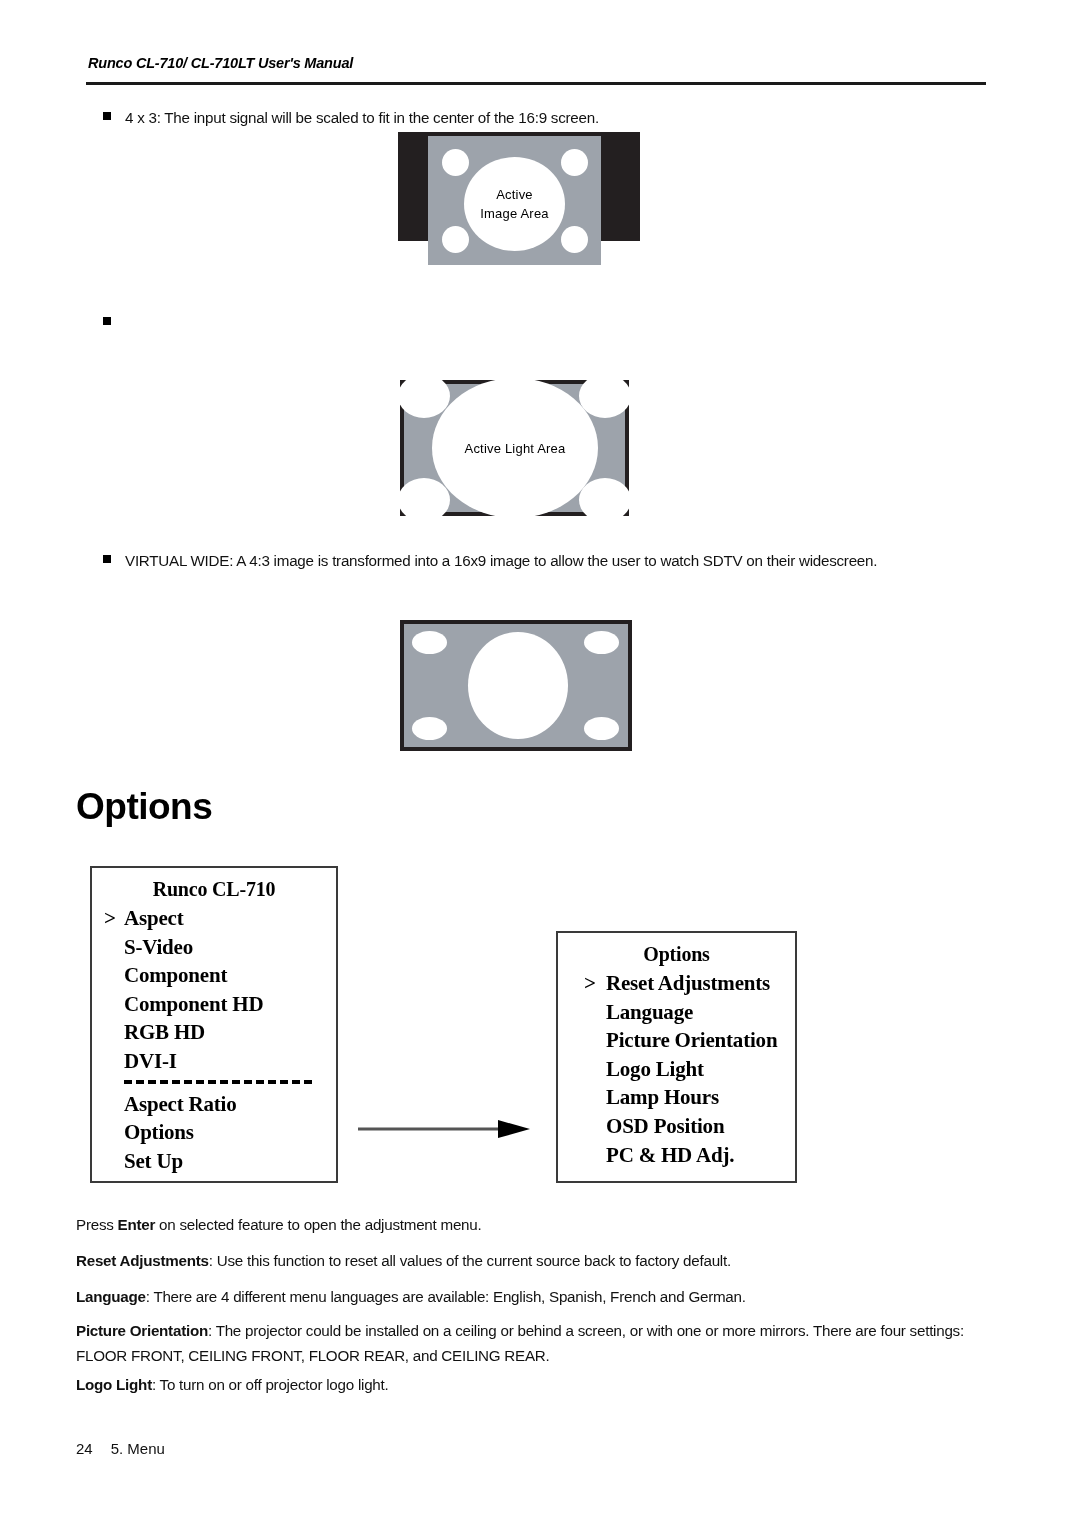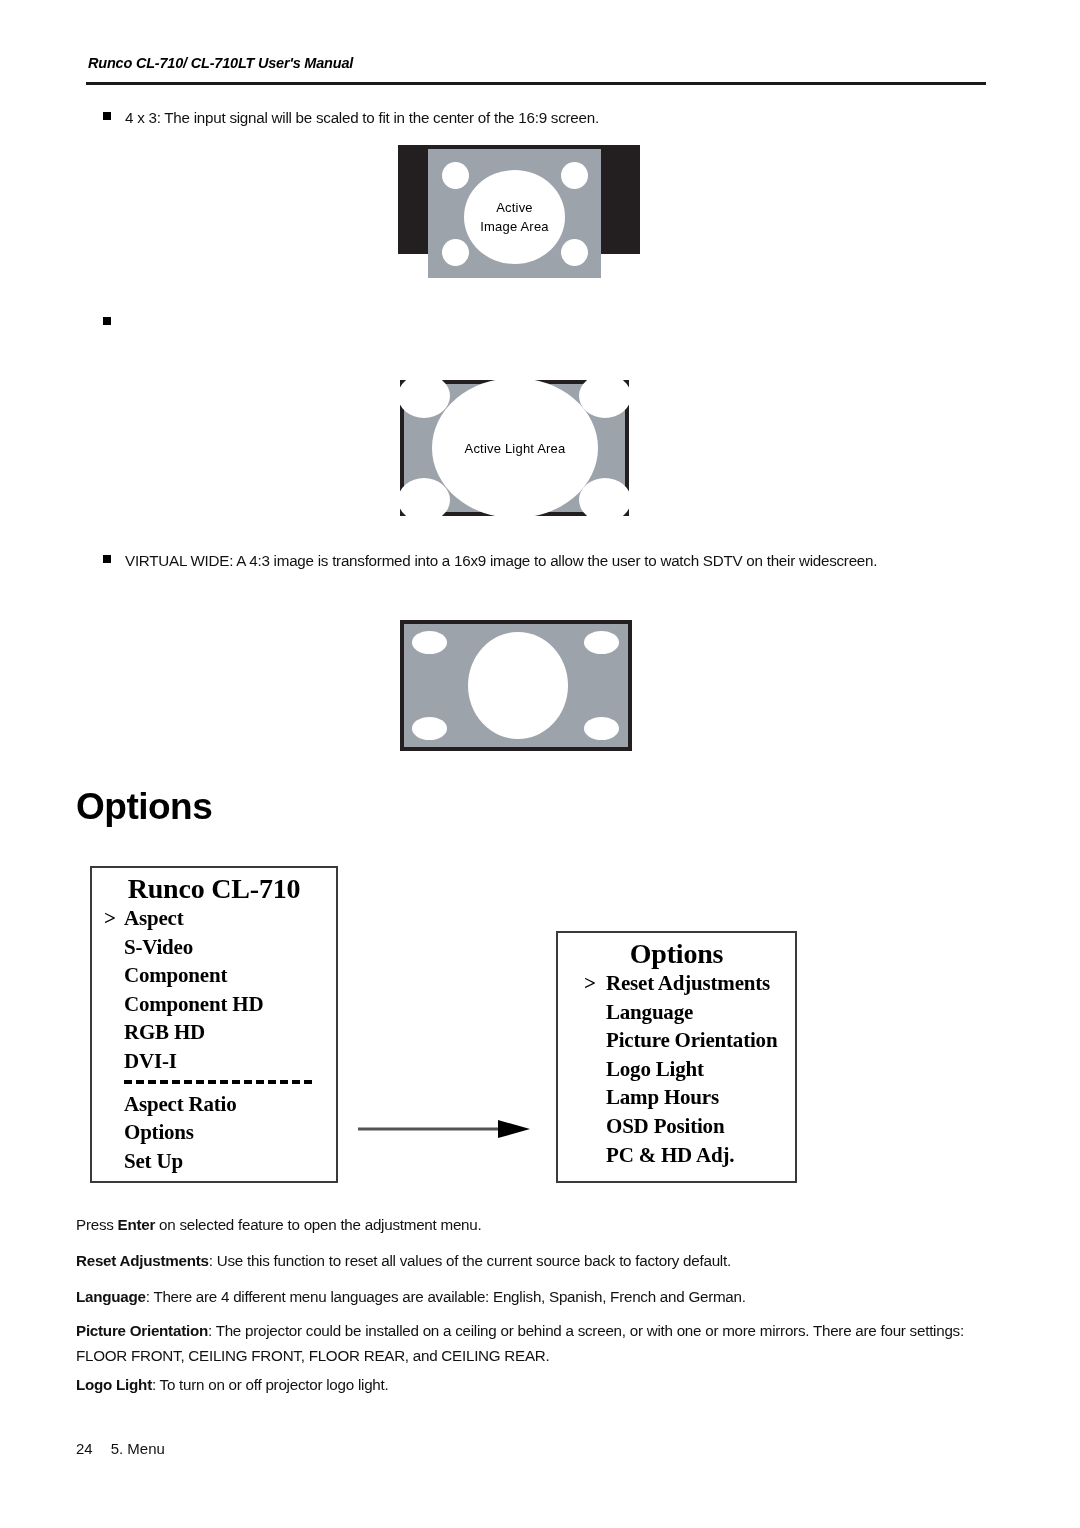--- a/index.html
+++ b/index.html
@@ -62,21 +62,21 @@
   }
   .p1 { left: 125px; top: 105px; width: 830px; }
   .p2 { left: 125px; top: 310px; width: 830px; }
   .p3 { left: 125px; top: 548px; width: 815px; }
 
   
   .diagram { position: absolute; }
 
   
   .d1 {
-    left: 398px; top: 145px;
+    left: 398px; top: 132px;
     width: 242px; height: 109px;
     background: #231f20;
   }
   .d1 .inner {
     position: absolute;
     left: 30px; top: 4px;
     width: 173px; height: 129px;
     background: #9da3ab;
   }
   .d1 .dot {
@@ -188,21 +188,21 @@
     background: #ffffff;
     box-sizing: border-box;
     font-family: "Liberation Serif", serif;
     font-weight: bold;
   }
   .osd-left  { left: 90px;  top: 866px; width: 248px; height: 317px; }
   .osd-right { left: 556px; top: 931px; width: 241px; height: 252px; }
 
   .osd-title {
     text-align: center;
-    font-size: 28px;
+    font-size: 20px;
     line-height: 30px;
     margin-top: 6px;
     letter-spacing: -0.2px;
   }
   .osd-item {
     position: relative;
     font-size: 21px;
     line-height: 28.6px;
     letter-spacing: -0.2px;
     white-space: nowrap;

